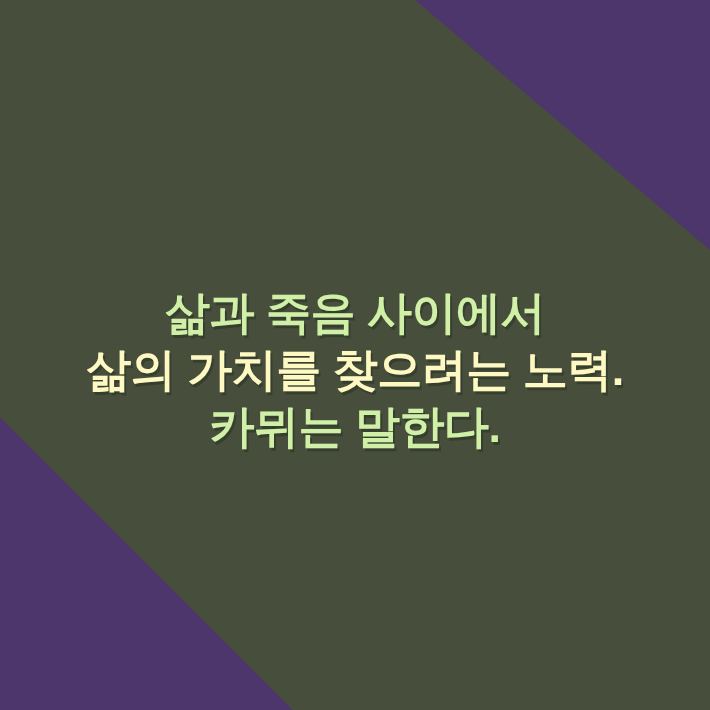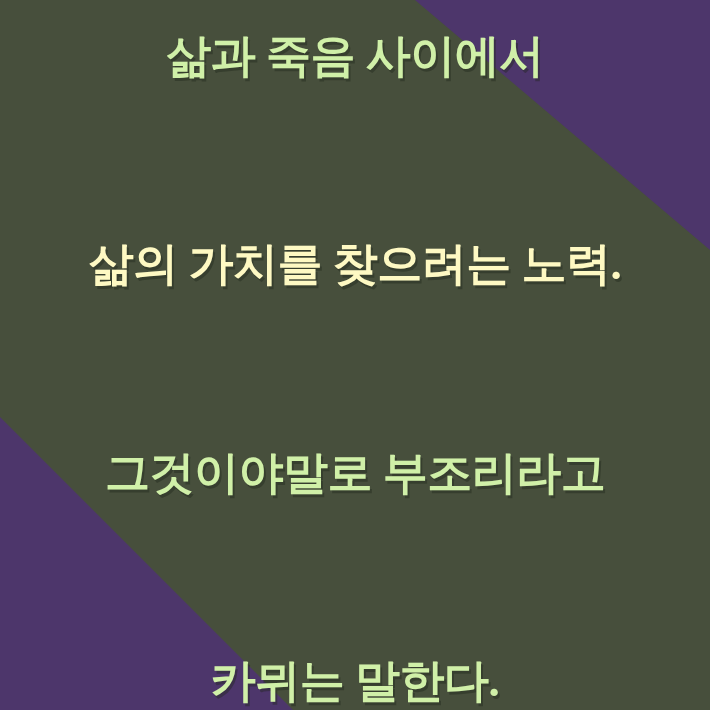--- a/index.html
+++ b/index.html
@@ -30,25 +30,24 @@
   
   #quote-block {
     position: absolute;
     left: 0;
     right: 0;
     top: 0;
     height: 710px;
     display: flex;
     flex-direction: column;
     align-items: center;
-    justify-content: space-between;
+    justify-content: center;
     padding-top: 28px;
     box-sizing: border-box;
     z-index: 3;
-    font-family: Liberation Serif, serif;
   }
 
   .quote-line {
     display: block;
     width: 100%;
     text-align: center;
     color: #D0F0A8;
     font-size: 45px;
     line-height: 57px;
     font-weight: 700;
@@ -64,17 +63,16 @@
 <div id="quote-card" style="background: rgb(71, 79, 60);">
 
   <svg class="band" viewBox="0 0 710 710" width="710" height="710" preserveAspectRatio="none" xmlns="http://www.w3.org/2000/svg">
     <polygon id="band-tr" fill="#4D366B" points="415,0 710,0 710,250"></polygon>
     <polygon id="band-bl" fill="#4D366B" points="0,417 0,710 293,710"></polygon>
   </svg>
 
   <div id="quote-block">
     <span class="quote-line" style="color: rgb(208, 240, 168);">삶과 죽음 사이에서</span>
     <span class="quote-line" style="color: #fef9c3;">삶의 가치를 찾으려는 노력.</span>
-    <span class="quote-line" style="color: rgb(208, 240, 168);">그것이야말로 부조리라고</span>
     <span class="quote-line" style="color: rgb(208, 240, 168);">카뮈는 말한다.</span>
   </div>
 
 </div>
 
 </body></html>

